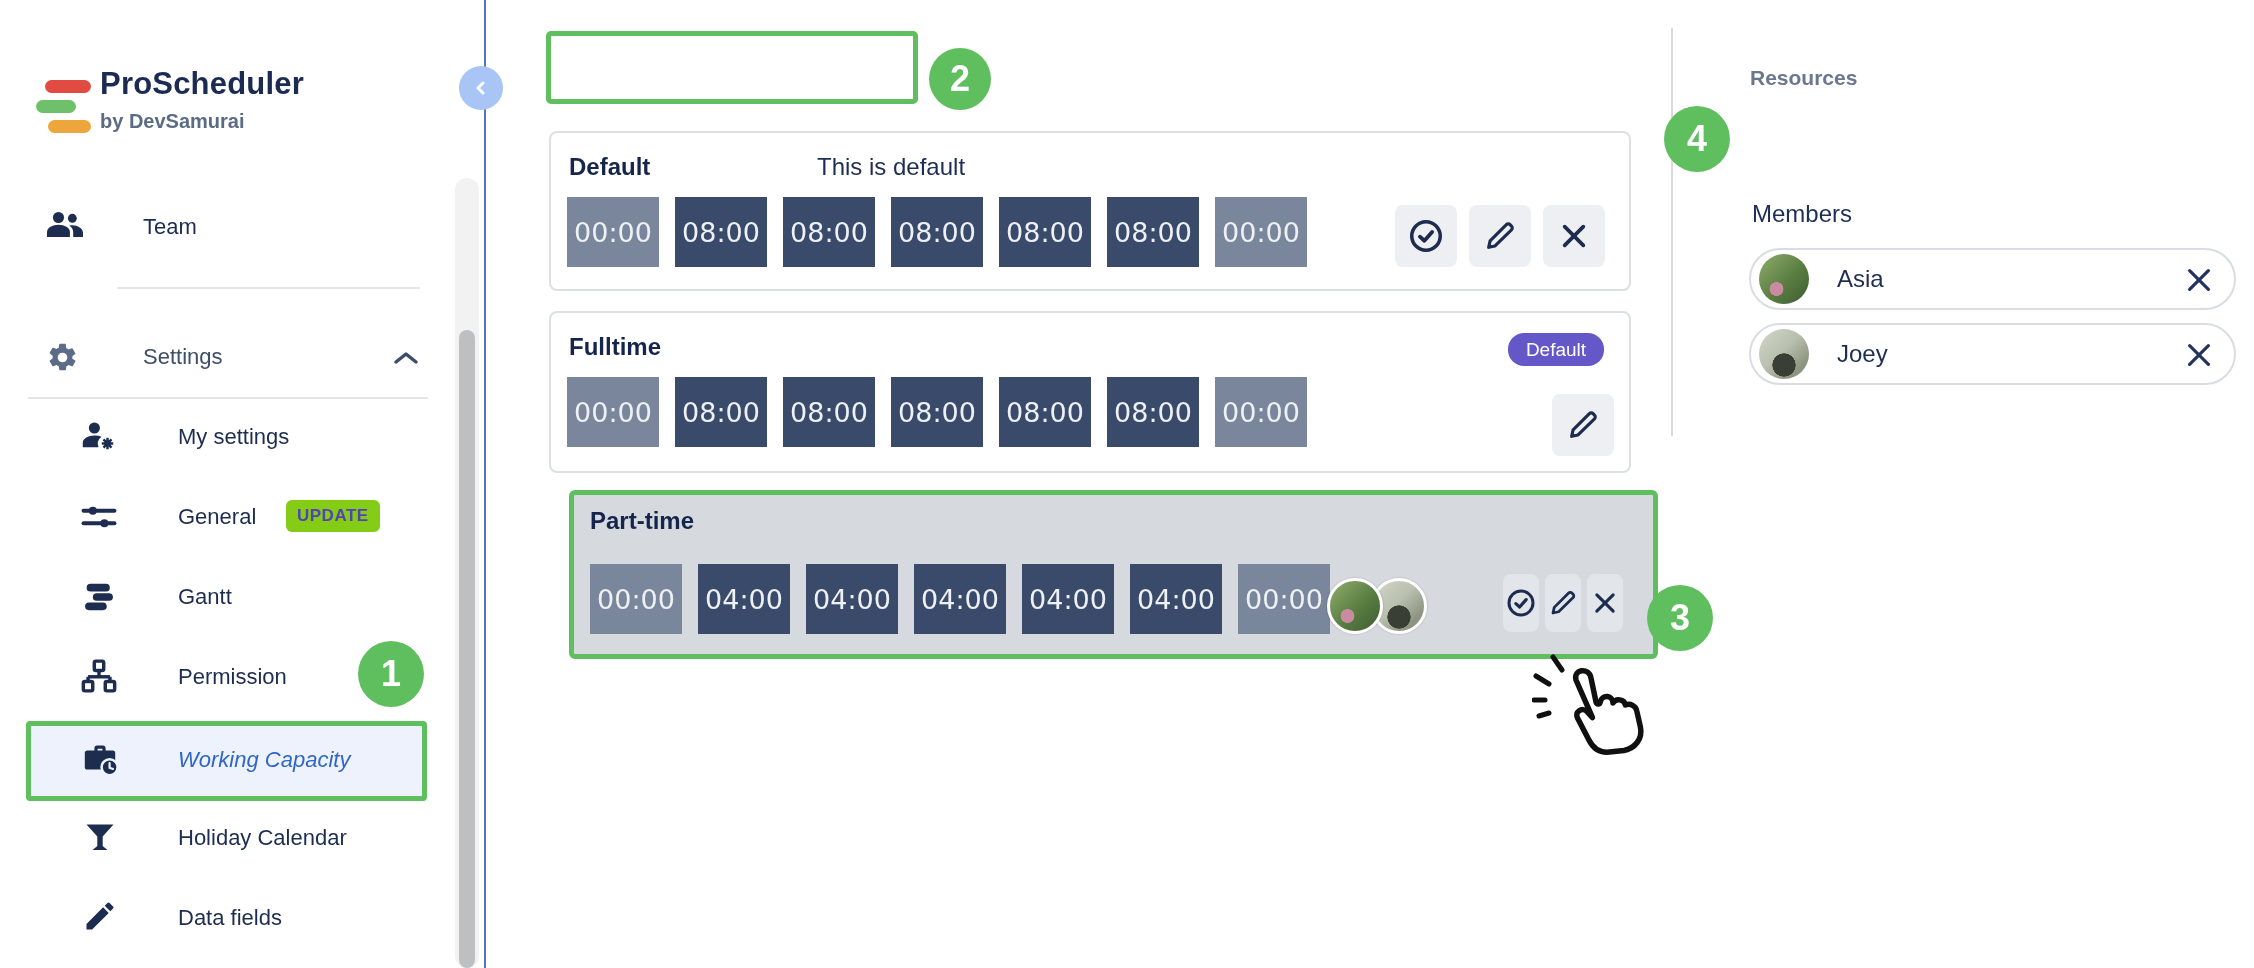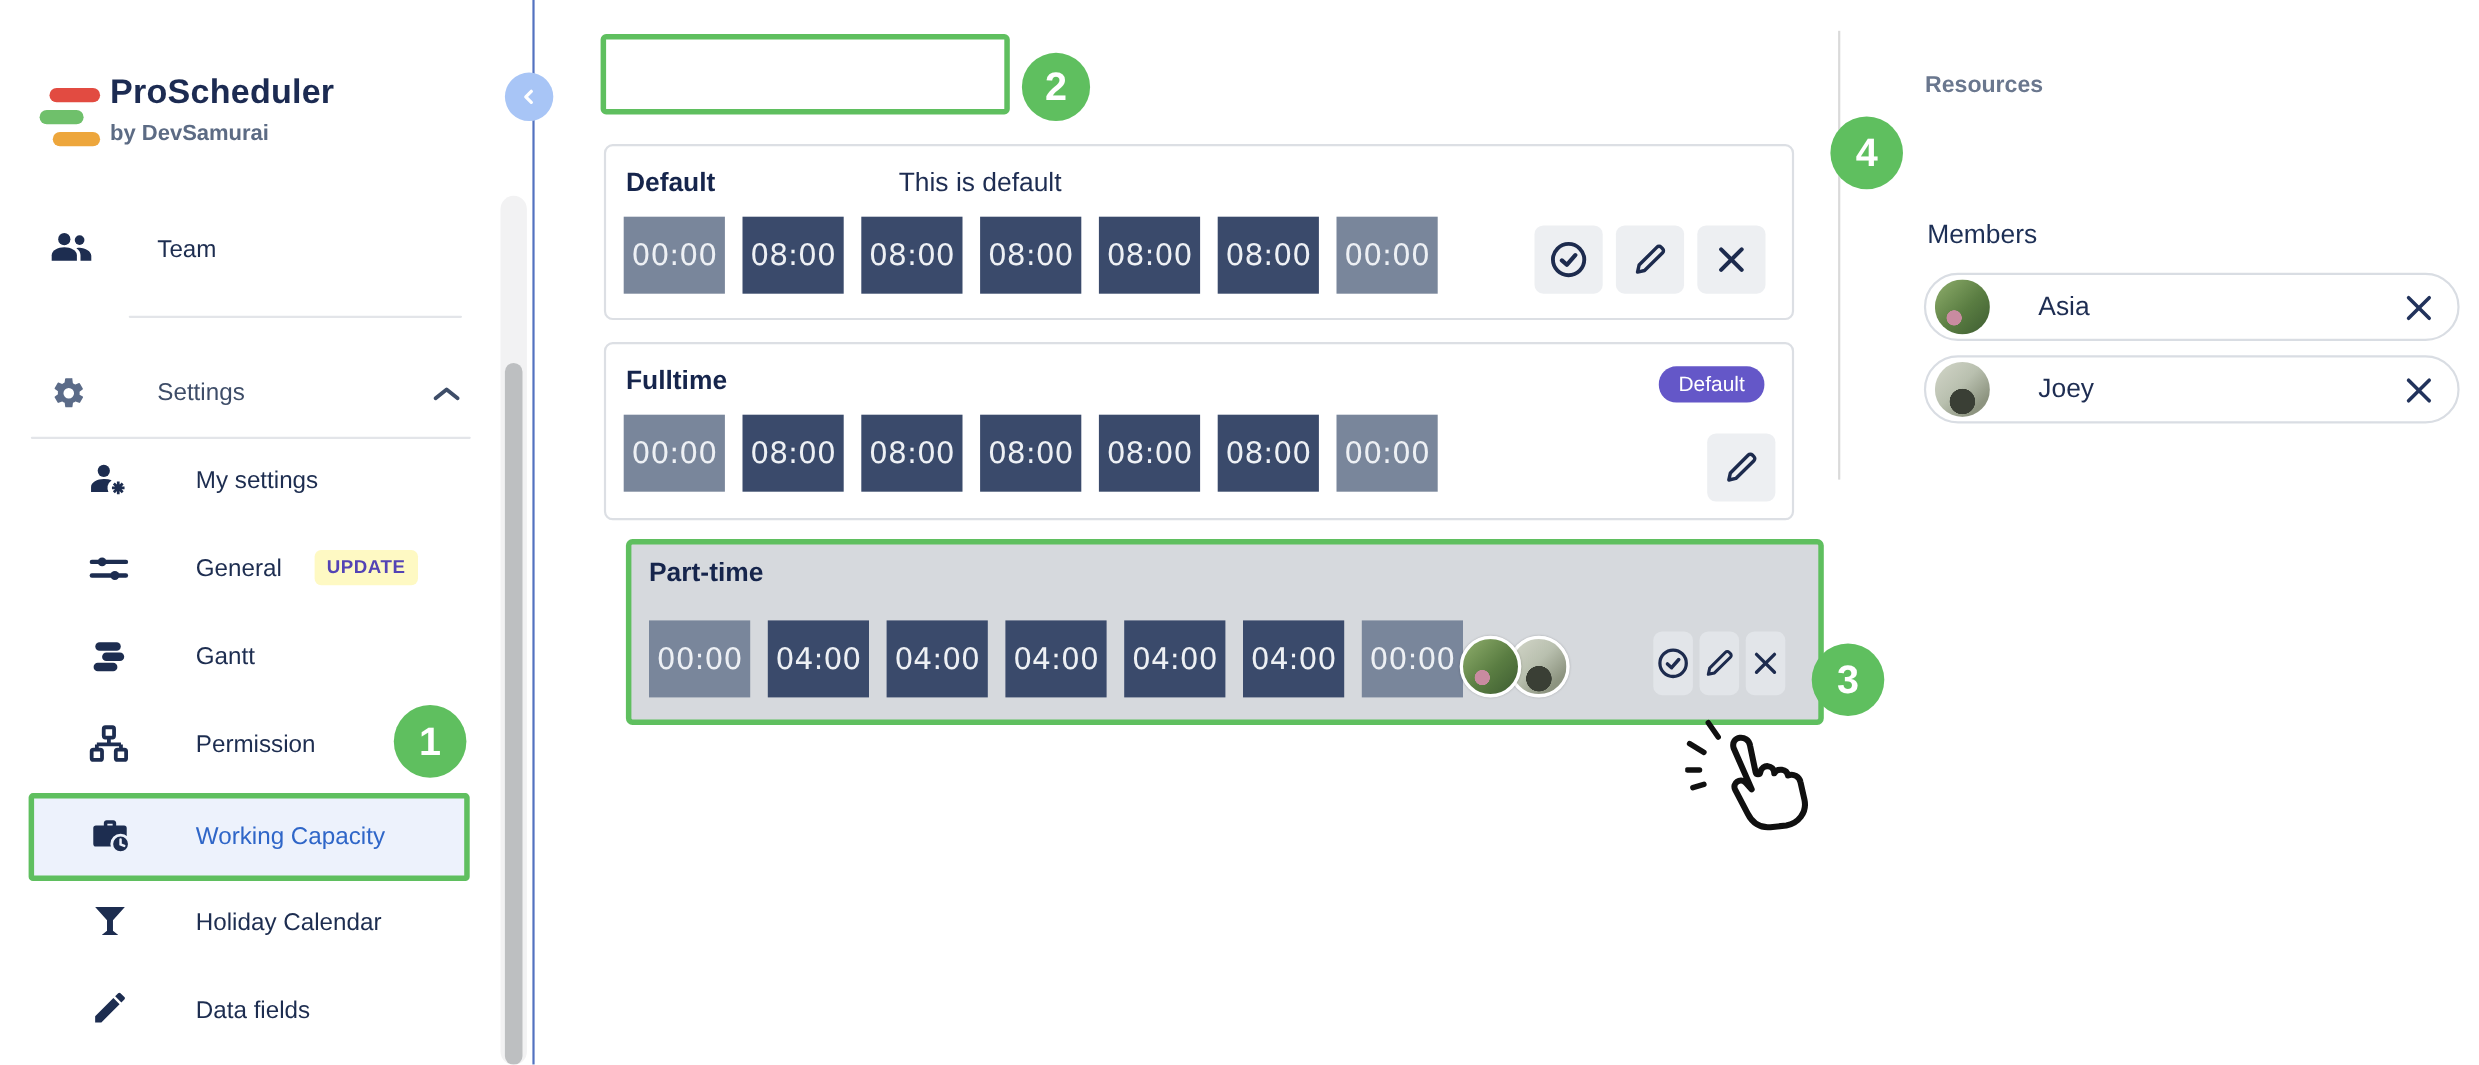--- a/index.html
+++ b/index.html
@@ -26,21 +26,21 @@
   .lbl-permission{left:178px;top:664px;}
   .lbl-wc{left:178px;top:747px;color:#2f66c8;}
   .lbl-holiday{left:178px;top:825px;}
   .lbl-datafields{left:178px;top:905px;}
 
   .divider1{left:117px;top:287px;width:303px;height:2px;background:#e3e5e9;border-radius:1px;}
   .divider2{left:28px;top:397px;width:400px;height:2px;background:#e3e5e9;border-radius:1px;}
 
   .wc-box{left:26px;top:721px;width:401px;height:80px;border:5px solid #5fbf5f;border-radius:4px;background:#edf2fc;box-sizing:border-box;cursor:pointer;}
 
-  .update-badge{left:286px;top:500px;background:#fef9c3;color:#5343b5;font-size:17px;font-weight:700;letter-spacing:.5px;padding:6px 11px;border-radius:6px;}
+  .update-badge{left:286px;top:500px;background:#84cc16;color:#5343b5;font-size:17px;font-weight:700;letter-spacing:.5px;padding:6px 11px;border-radius:6px;}
 
   .scrollbar-track{left:455px;top:178px;width:24px;height:790px;background:#f2f2f3;border-radius:12px;}
   .scrollbar-thumb{left:459px;top:330px;width:16px;height:638px;background:#bdbfc1;border-radius:8px;cursor:pointer;}
 
   .step-badge{width:66px;height:66px;border-radius:50%;background:#5fbf5f;color:#fff;font-size:36px;font-weight:700;display:flex;align-items:center;justify-content:center;z-index:6;}
   .step1{left:358px;top:641px;}
   .step2{left:929px;top:48px;width:62px;height:62px;}
   .step3{left:1647px;top:585px;}
   .step4{left:1664px;top:106px;}
 
@@ -73,21 +73,21 @@
 
   
   .right-divider{left:1671px;top:28px;width:2px;height:408px;background:#dadada;}
   .resources-label{left:1750px;top:66px;font-size:21px;font-weight:700;color:#6a778e;}
   .select-frame{left:1750px;top:112px;width:496px;height:82px;border:5px solid #5fbf5f;border-radius:5px;background:#fff;box-sizing:border-box;cursor:pointer;}
   .select-placeholder{left:24px;top:19px;font-size:24px;color:#8b95a8;white-space:nowrap;}
   .members-heading{left:1752px;top:200px;font-size:24px;color:#1d2f55;}
   .member-pill{left:1749px;width:487px;height:62px;border:2px solid #d9dde3;border-radius:31px;background:#fff;box-sizing:border-box;}
   .pill1{top:248px;}
   .pill2{top:323px;}
-  .member-name{left:86px;top:15px;font-size:24px;color:#1e2d52;margin-left:16px;}
+  .member-name{left:86px;top:15px;font-size:24px;color:#1e2d52;}
   .remove-btn{right:20px;top:15px;width:30px;height:30px;background:none;border:none;padding:0;cursor:pointer;}
 
   svg{display:block;}
 </style>
 </head>
 <body>
 
 <div class="stage">
 
   <div class="abs sidebar-line"></div>
@@ -195,21 +195,21 @@
   <div class="abs wc-box"></div>
   <span class="abs" style="left:80px;top:742px;z-index:2;">
     <svg width="40" height="36" viewBox="0 0 25 22">
         <g fill="#1d2d50">
           <path d="M9 5V3.6C9 2.7 9.7 2 10.6 2h3.8c.9 0 1.6.7 1.6 1.6V5h4.5c1 0 1.5.6 1.5 1.5v9c0 .9-.6 1.5-1.5 1.5H4.5C3.6 17 3 16.4 3 15.5v-9C3 5.6 3.6 5 4.5 5H9zm2-1v1h3V4h-3z"></path>
           <circle cx="18.5" cy="15.5" r="5" fill="#1d2d50" stroke="#edf2fc" stroke-width="1.6"></circle>
           <polyline points="18.5,13 18.5,15.8 20.6,16.6" fill="none" stroke="#edf2fc" stroke-width="1.4" stroke-linecap="round"></polyline>
         </g>
       </svg>
   </span>
-  <div class="abs nav-label lbl-wc" style="z-index:2;">Working Capacity</div>
+  <div class="abs nav-label lbl-wc" style="z-index:2;font-style:italic;">Working Capacity</div>
 
   <span class="abs" style="left:82px;top:820px;">
     <svg width="36" height="36" viewBox="0 0 24 24">
         <path d="M3 3h18l-7.2 8v6.4l3.2 2.6H7l3.2-2.6V11z" fill="#1d2d50"></path>
       </svg>
   </span>
   <div class="abs nav-label lbl-holiday">Holiday Calendar</div>
 
   <span class="abs" style="left:82px;top:898px;">
     <svg width="36" height="36" viewBox="0 0 24 24">

